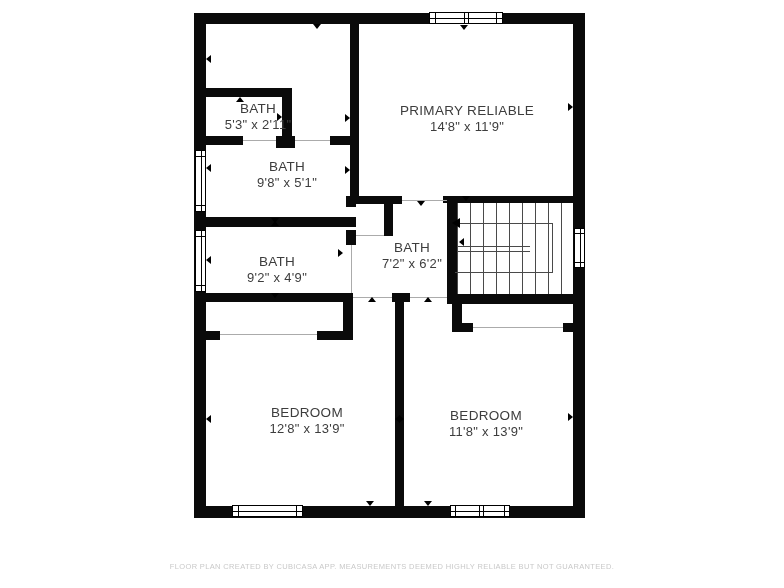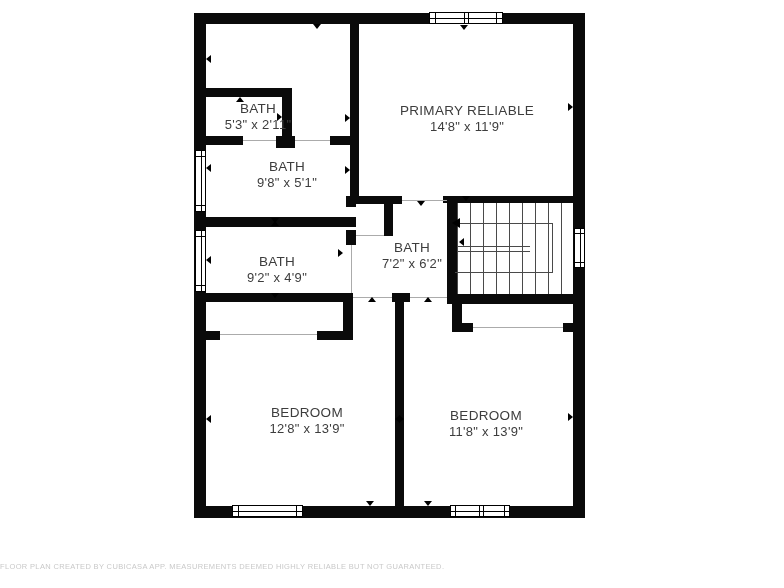--- a/index.html
+++ b/index.html
@@ -32,21 +32,21 @@
   .tick.left{border-top:4px solid transparent;border-bottom:4px solid transparent;
              border-right:5px solid #000;transform:translate(0,-50%);}
   .tick.right{border-top:4px solid transparent;border-bottom:4px solid transparent;
               border-left:5px solid #000;transform:translate(-100%,-50%);}
   .stair-treads{position:absolute;left:457px;top:203px;width:117px;height:91px;
     background:repeating-linear-gradient(90deg,var(--stair) 0,var(--stair) 1px,transparent 1px,transparent 13px);}
   .sline{position:absolute;background:var(--stair);}
   .arrow-left{position:absolute;width:0;height:0;border-top:5px solid transparent;
               border-bottom:5px solid transparent;border-right:8px solid #000;
               transform:translate(0,-50%);}
-  .footer{position:absolute;left:0;right:0;top:562px;text-align:left;
+  .footer{position:absolute;left:0;right:0;top:562px;text-align:center;
           color:var(--footer-text);font-size:7.5px;letter-spacing:.35px;}
 </style>
 </head>
 <body>
 
 <div class="canvas">
 
   <div class="wall" style="left:194px;top:13px;width:391px;height:11px;"></div>
   <div class="wall" style="left:194px;top:13px;width:12px;height:505px;"></div>
   <div class="wall" style="left:573px;top:13px;width:12px;height:505px;"></div>

